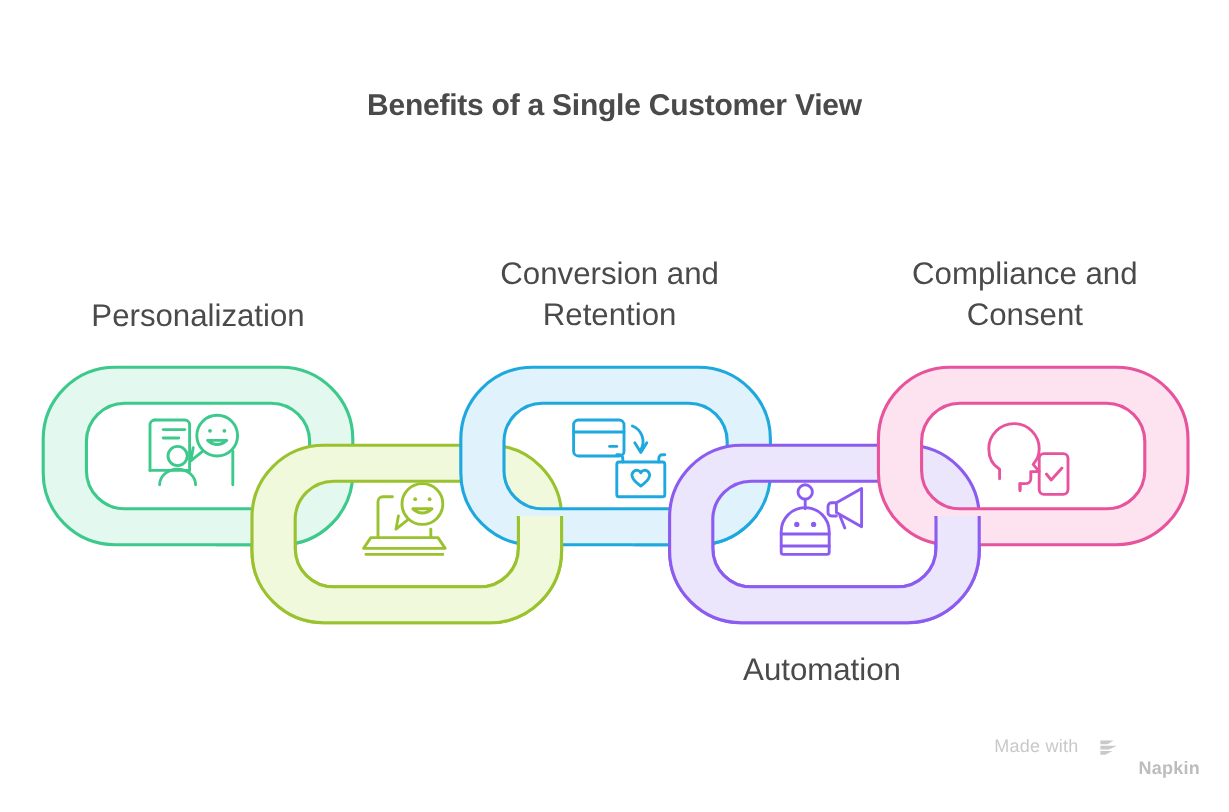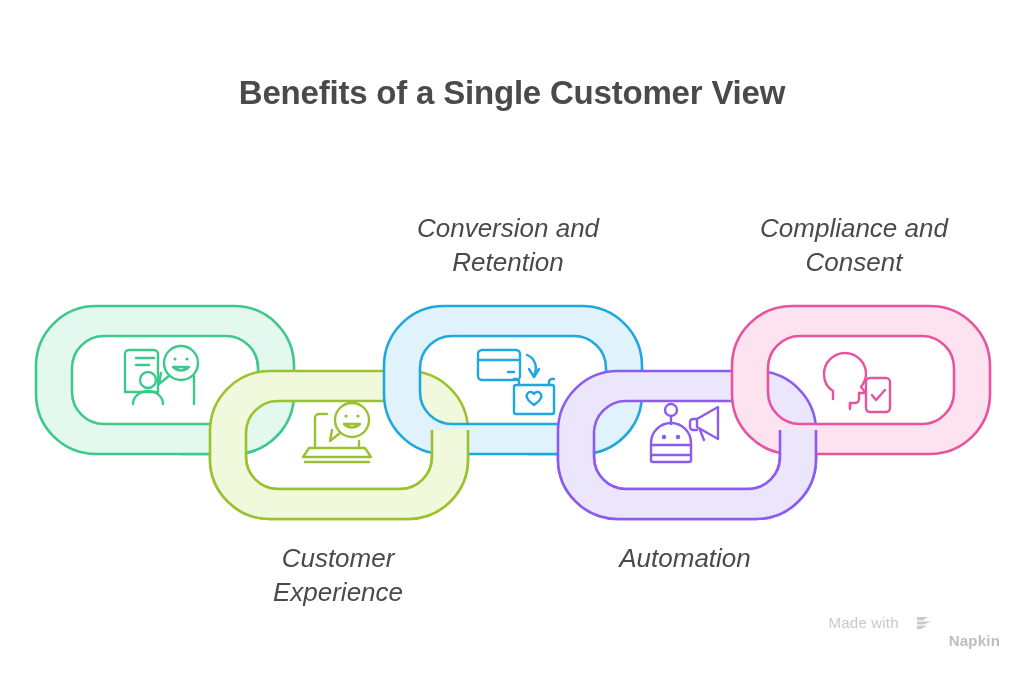--- a/index.html
+++ b/index.html
@@ -22,42 +22,41 @@
     width: 1024px;
     height: 677px;
   }
 
   .title {
     position: absolute;
     top: 74px;
     left: 0;
     width: 1024px;
     text-align: center;
-    font-size: 33px;
+    font-size: 25px;
     font-weight: bold;
     color: #4a4a4a;
     letter-spacing: -0.2px;
   }
 
   .chain-svg {
     position: absolute;
     left: 0;
     top: 0;
     width: 1024px;
     height: 677px;
   }
 
   .node-label {
     position: absolute;
     text-align: center;
     font-size: 26px;
     line-height: 34px;
     color: #4a4a4a;
     white-space: pre-line;
-    font-style: italic;
   }
 
   .label-personalization { left: 25px;  top: 246px; width: 280px; }
   .label-customer-exp    { left: 198px; top: 541px; width: 280px; }
   .label-conversion      { left: 368px; top: 211px; width: 280px; }
   .label-automation      { left: 545px; top: 541px; width: 280px; }
   .label-compliance      { left: 714px; top: 211px; width: 280px; }
 
   .watermark {
     position: absolute;
@@ -229,22 +228,21 @@
     </g>
 
     <g fill="none" stroke="#e8539e" stroke-width="2.4" stroke-linecap="round" stroke-linejoin="round">
       <path d="M 833,399 v -8 c -5,-3 -9,-9 -9,-17 a 21,21 0 0 1 42,0 c 0,6 -2,9 -5,13 l 5,6 h -7 v 6 a 4,4 0 0 1 -4,4 h -5 v 5"></path>
       <path d="M 850,403 v 6"></path>
       <rect x="866" y="378" width="24" height="34" rx="4"></rect>
       <path d="M 872,395 l 4,5 9,-10"></path>
     </g>
   </svg>
 
-  <div class="node-label label-customer-exp">Customer
-Experience</div>
+  <div class="node-label label-personalization">Personalization</div>
   <div class="node-label label-conversion">Conversion and
 Retention</div>
   <div class="node-label label-compliance">Compliance and
 Consent</div>
   <div class="node-label label-automation">Automation</div>
 
   <div class="watermark">
     <span>Made with</span>
     <svg class="wm-logo" width="18" height="16" viewBox="0 0 18 16">
       <path d="M2,2 L13,2 L8,5.2 L2,5.2 Z" fill="#c9c9c9"></path>

